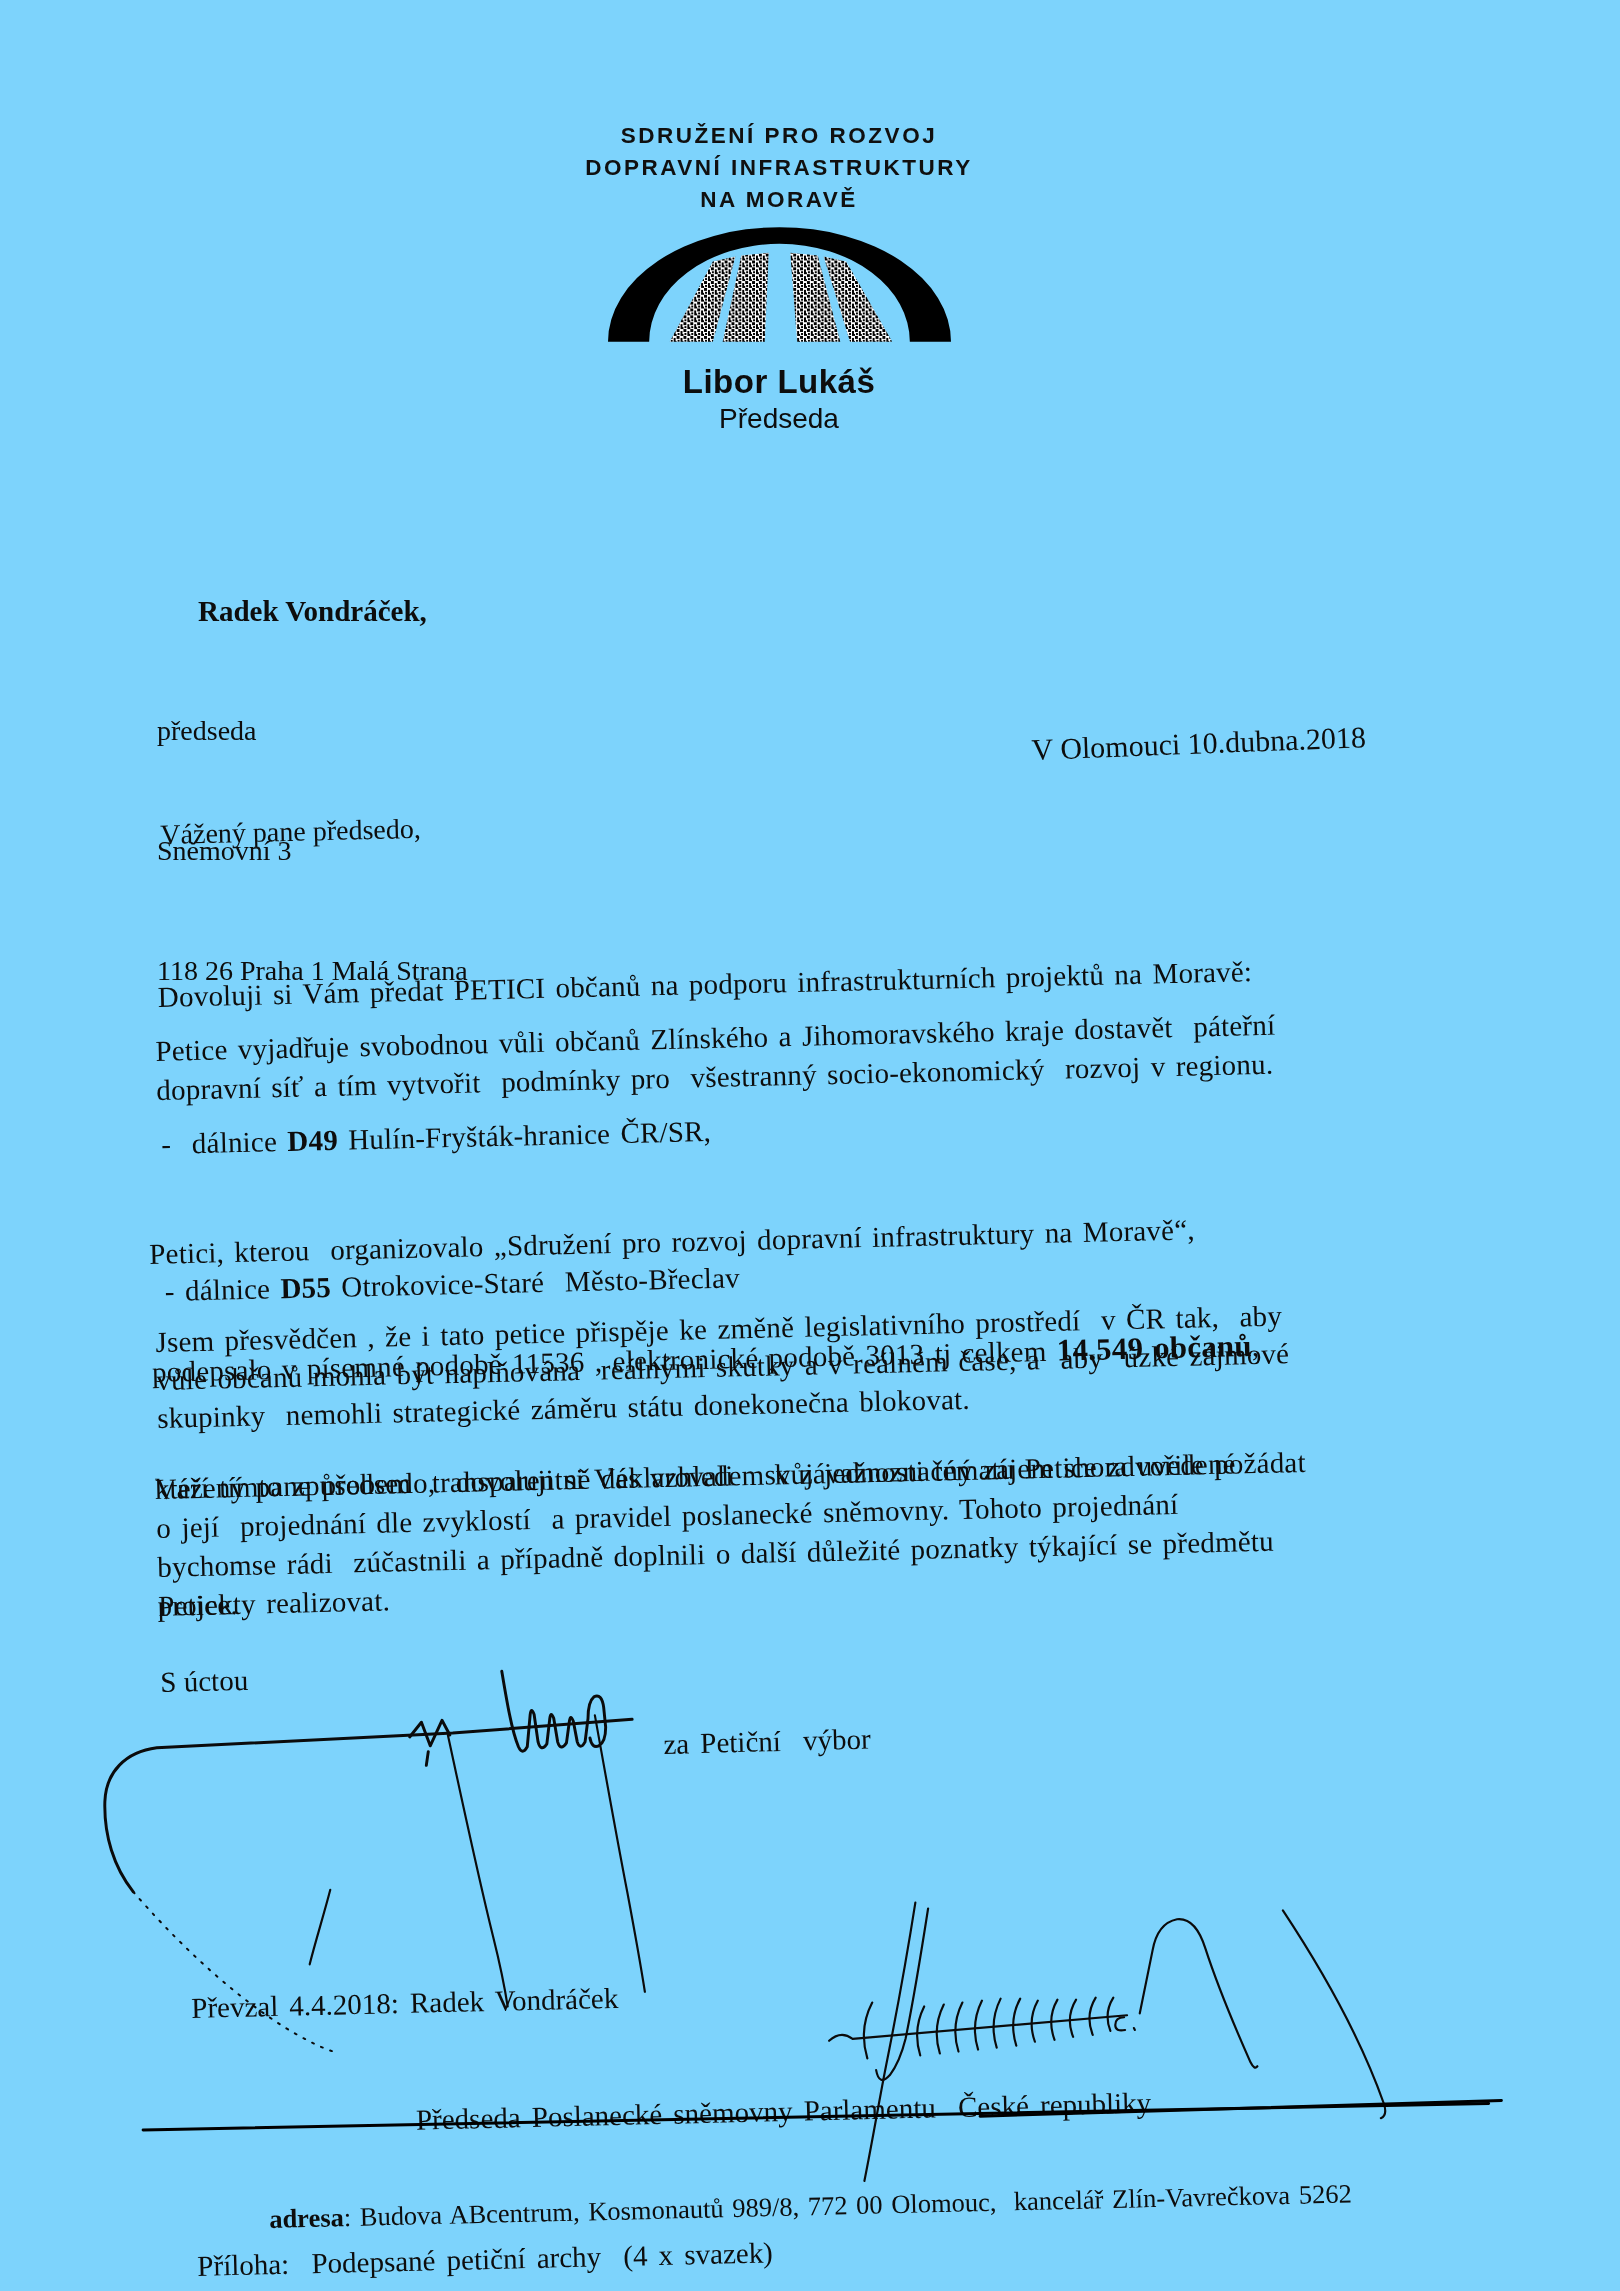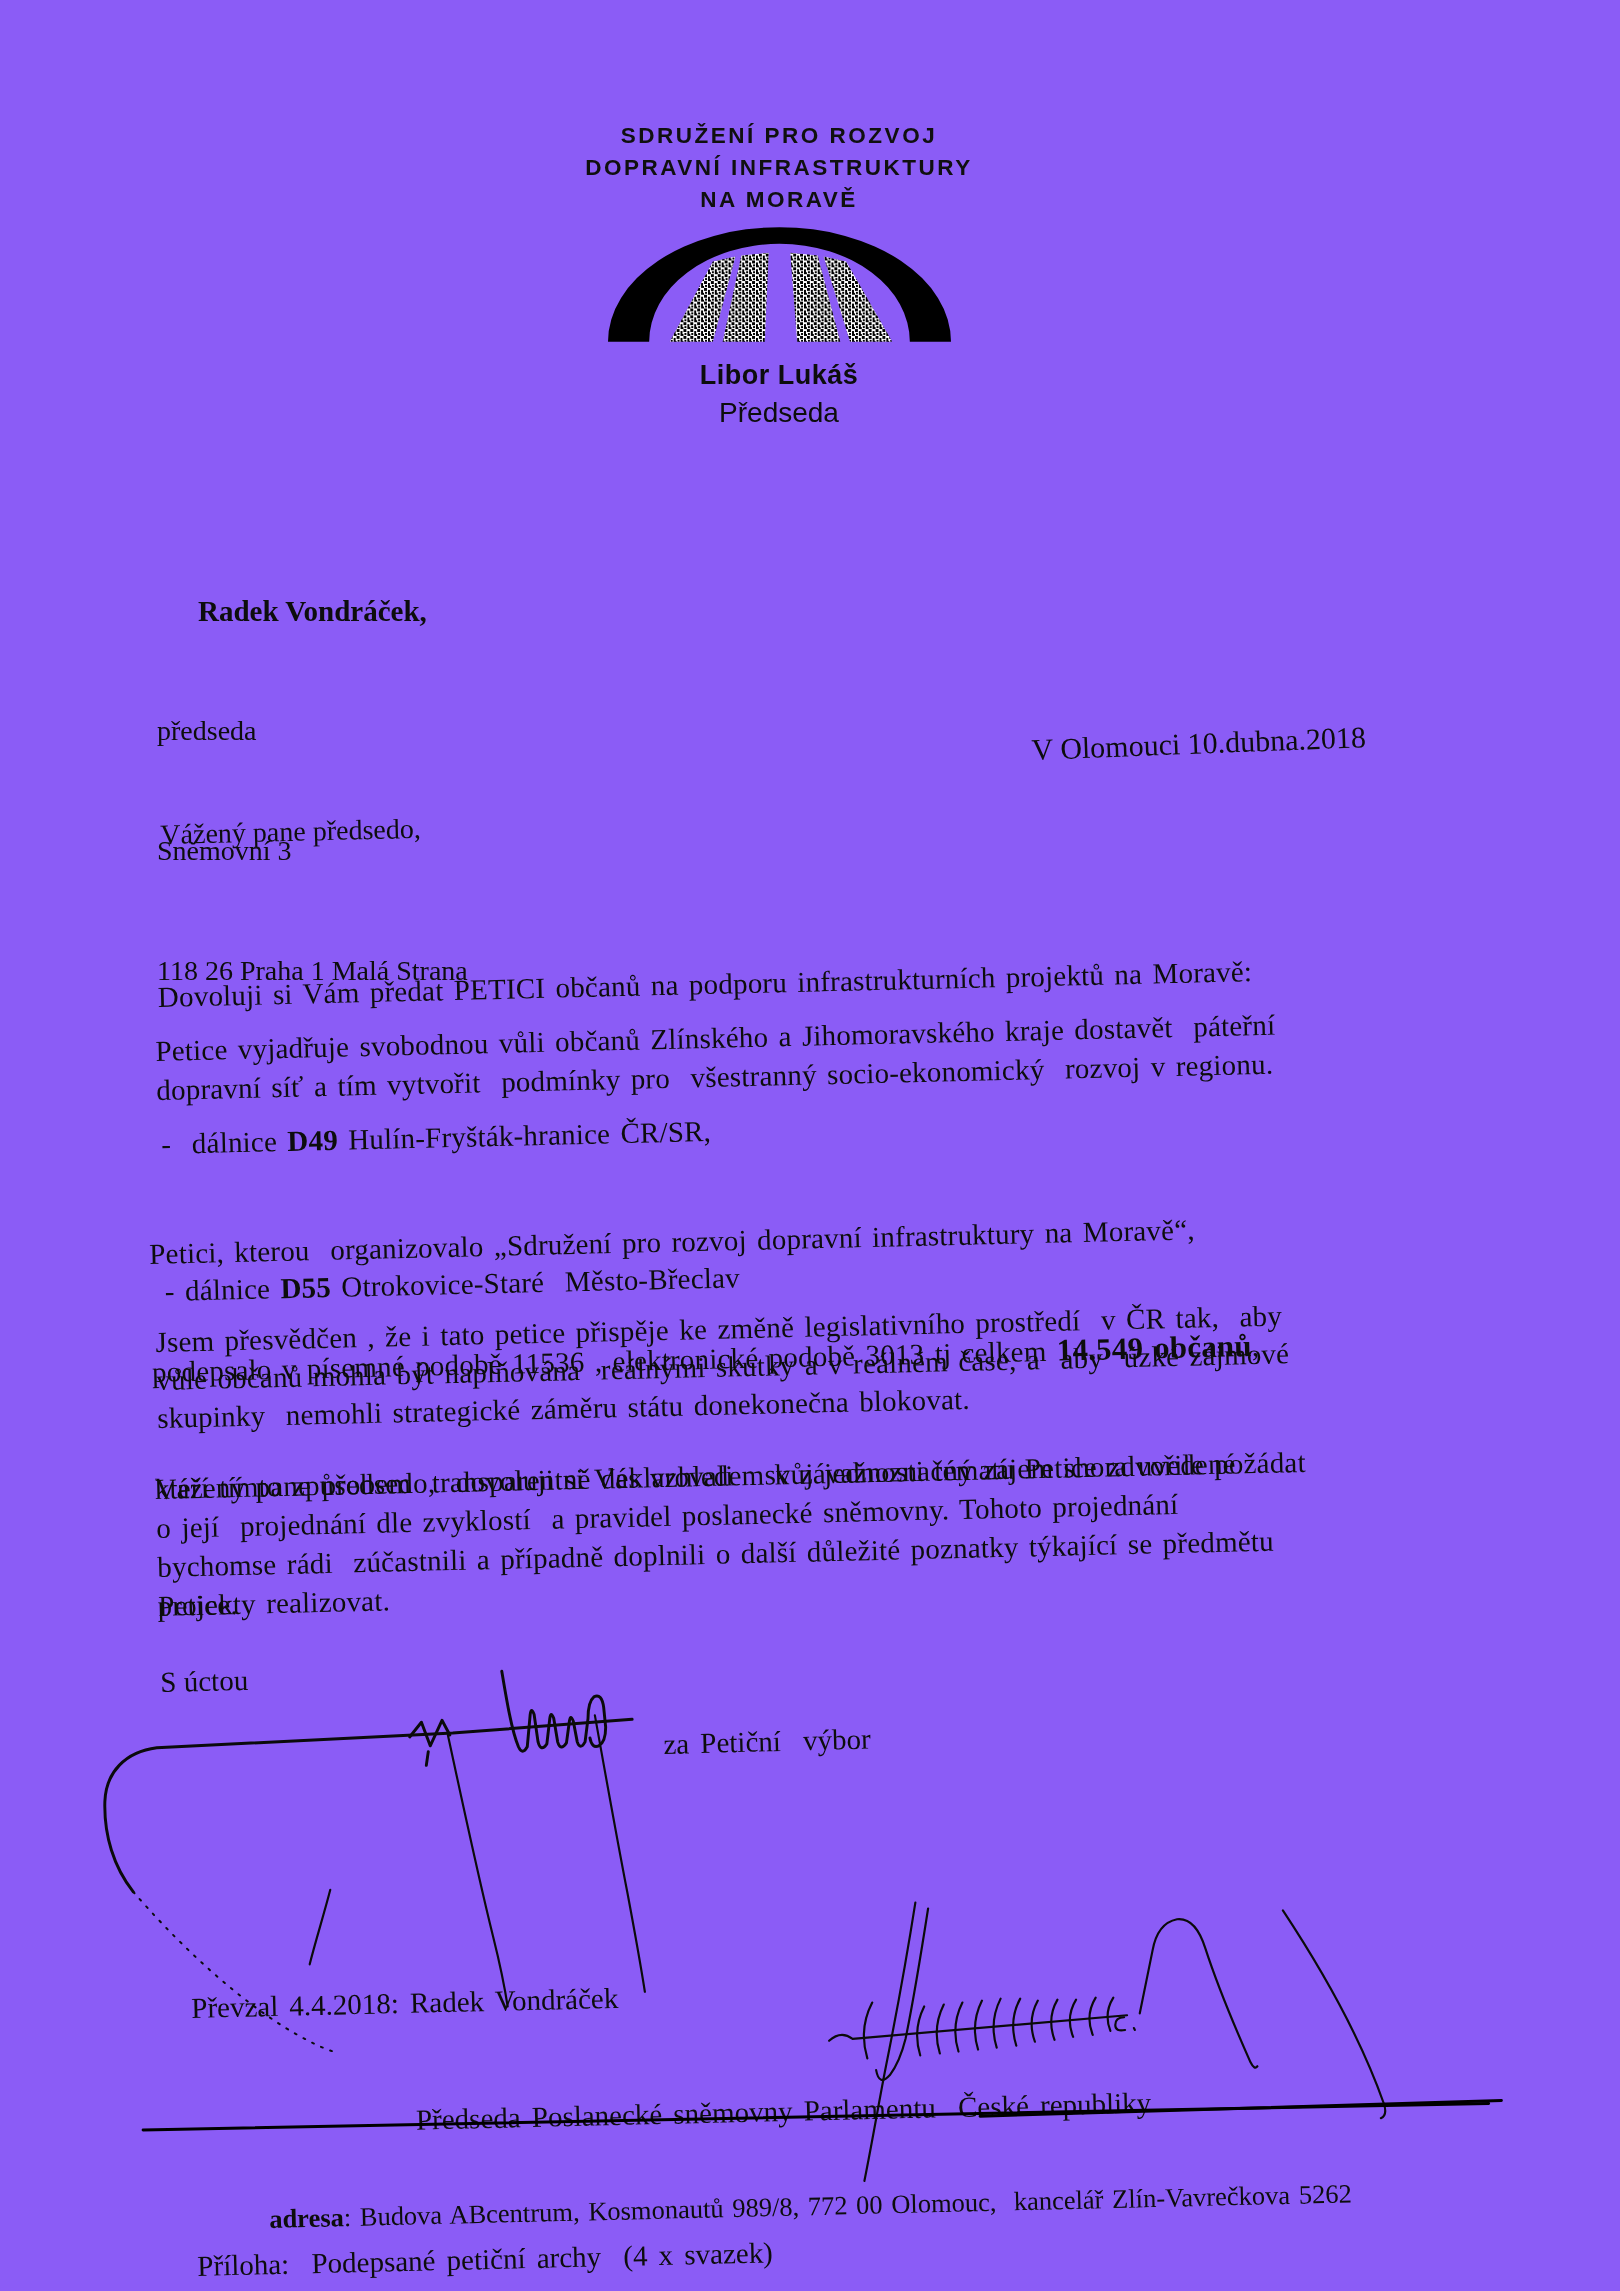--- a/index.html
+++ b/index.html
@@ -1,26 +1,26 @@
 <!DOCTYPE html>
 <html><head>
 <meta charset="utf-8">
 <style>
   html,body{margin:0;padding:0;background:#e8e8e8;}
-  .page{position:relative;width:1620px;height:2292px;background:#8b5cf6;overflow:hidden;
+  .page{position:relative;width:1620px;height:2292px;background:#7dd3fc;overflow:hidden;
         font-family:"Liberation Serif",serif;color:#0d0d0d;}
   .tilt{transform:rotate(-1.35deg);transform-origin:0 0;}
   .b{font-weight:bold;}
   
   .letterhead{position:absolute;left:387px;top:120px;width:784px;text-align:center;}
   .org{font-family:"Liberation Sans",sans-serif;font-weight:bold;font-size:22.5px;
        letter-spacing:2.5px;line-height:32px;color:#101010;}
   .logo{margin-top:9.8px;width:343px;height:116px;}
-  .chair-name{font-family:"Liberation Sans",sans-serif;font-weight:bold;font-size:27px;
-              line-height:39px;margin-top:10px;letter-spacing:0.5px;}
+  .chair-name{font-family:"Liberation Sans",sans-serif;font-weight:bold;font-size:33px;
+              line-height:39px;margin-top:16px;letter-spacing:0.5px;}
   .chair-title{font-family:"Liberation Sans",sans-serif;font-size:28px;line-height:35px;}
   
   .recipient{position:absolute;left:157px;top:511px;font-size:28px;line-height:40px;white-space:pre-wrap;}
   .recipient .name{font-weight:bold;font-size:29px;text-align:center;}
   
   .dateline{position:absolute;left:1031px;top:733px;font-size:30px;
             transform:rotate(-2.2deg);transform-origin:0 0;white-space:pre;}
   .salutation{position:absolute;left:160px;top:819px;font-size:28px;white-space:pre;}
   
   .para{position:absolute;font-size:29px;white-space:pre-wrap;word-spacing:2.9px;letter-spacing:0.2px;}

